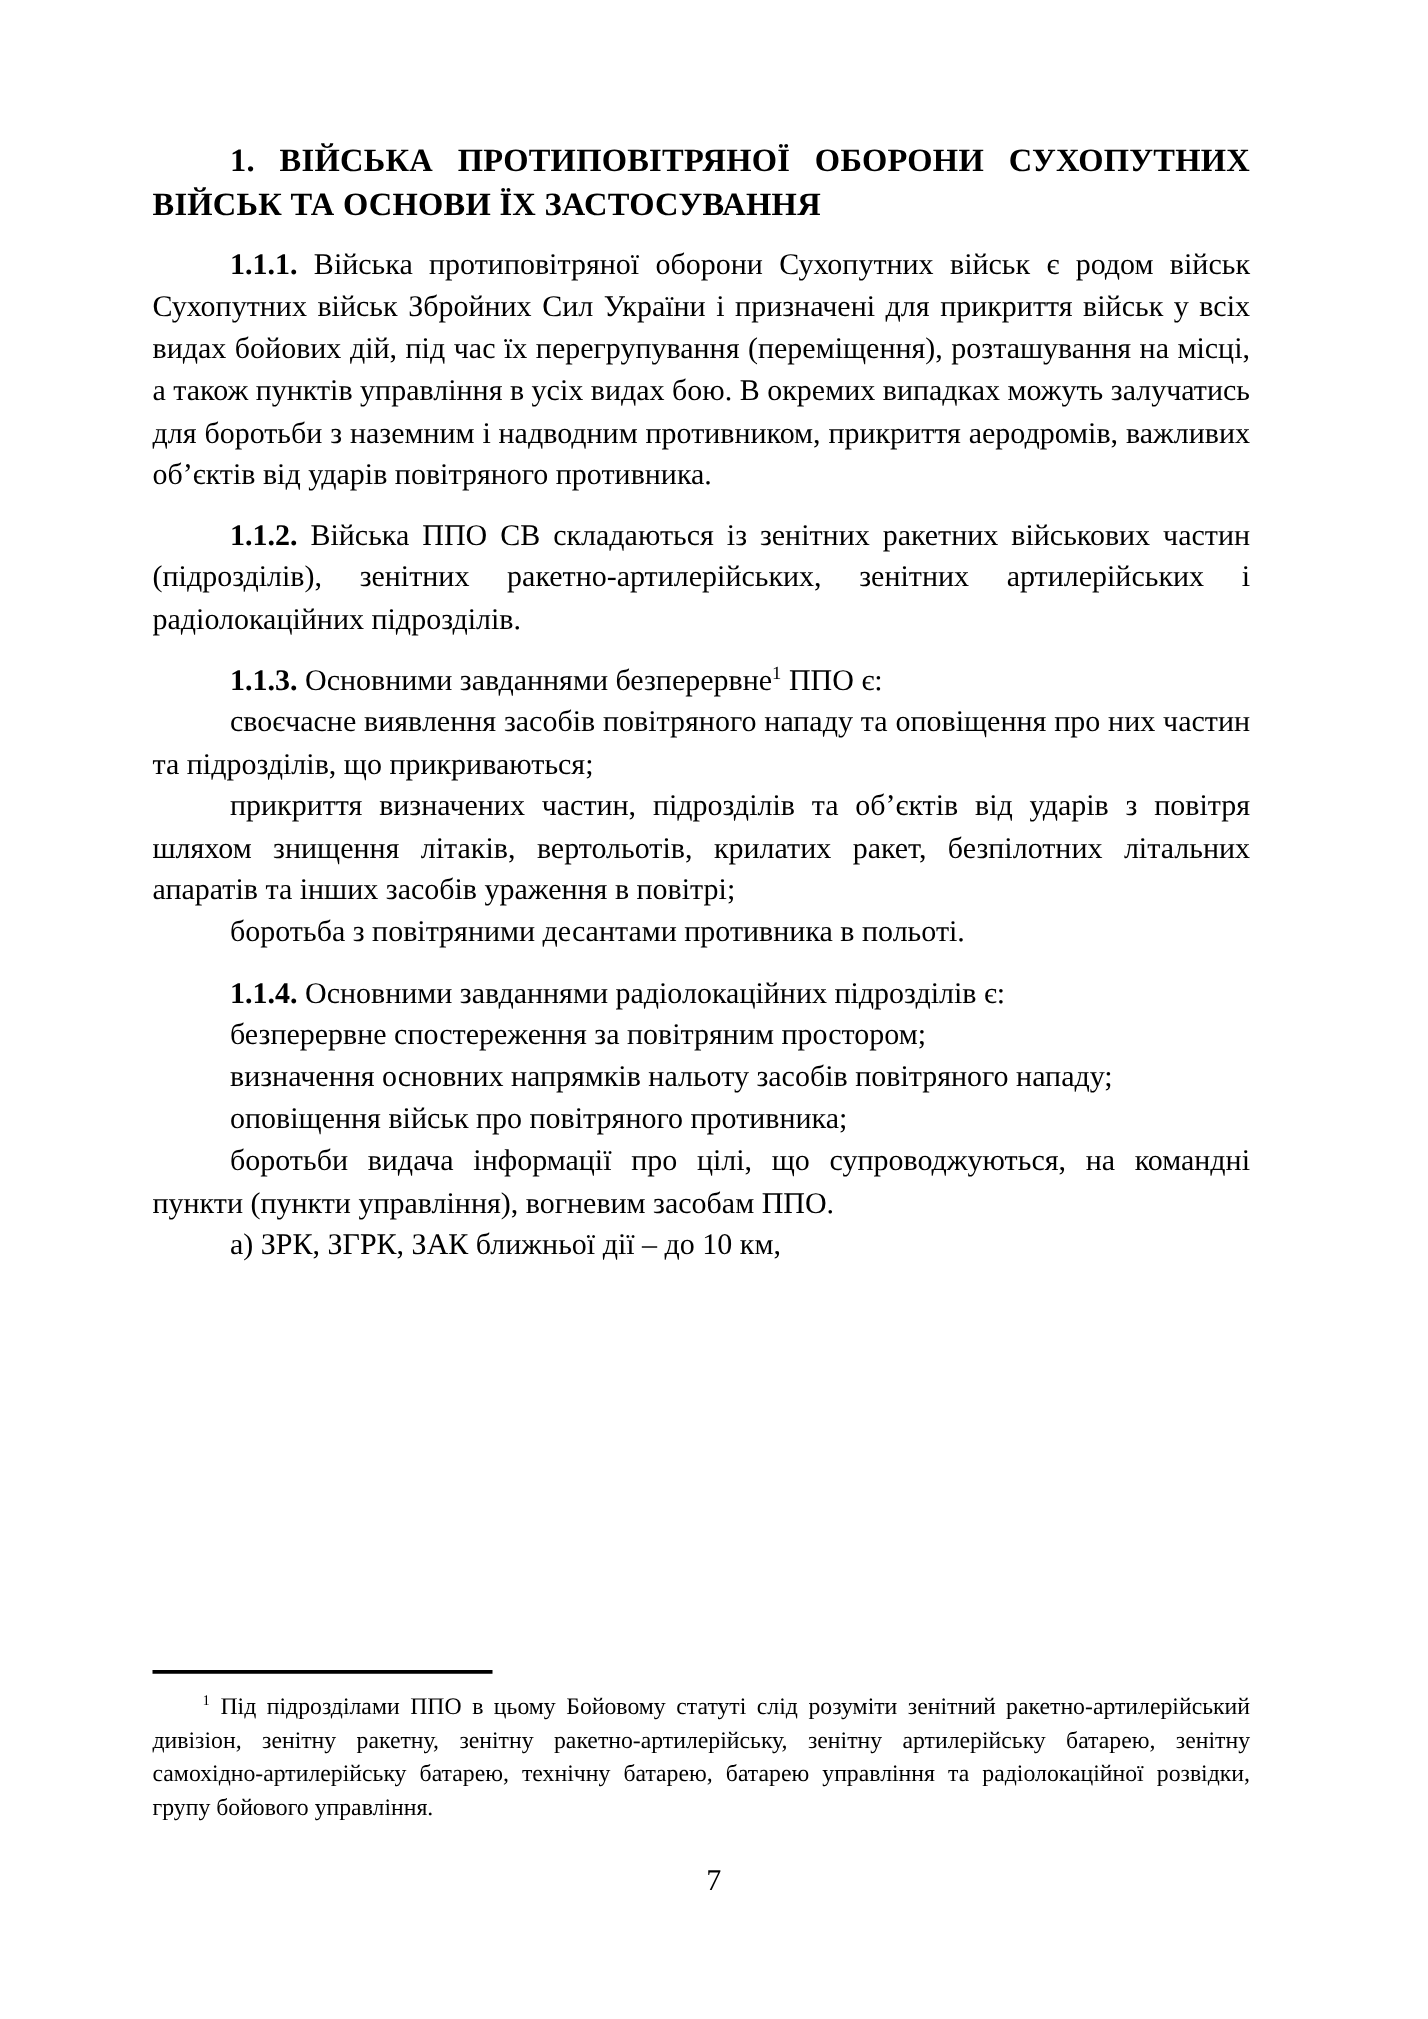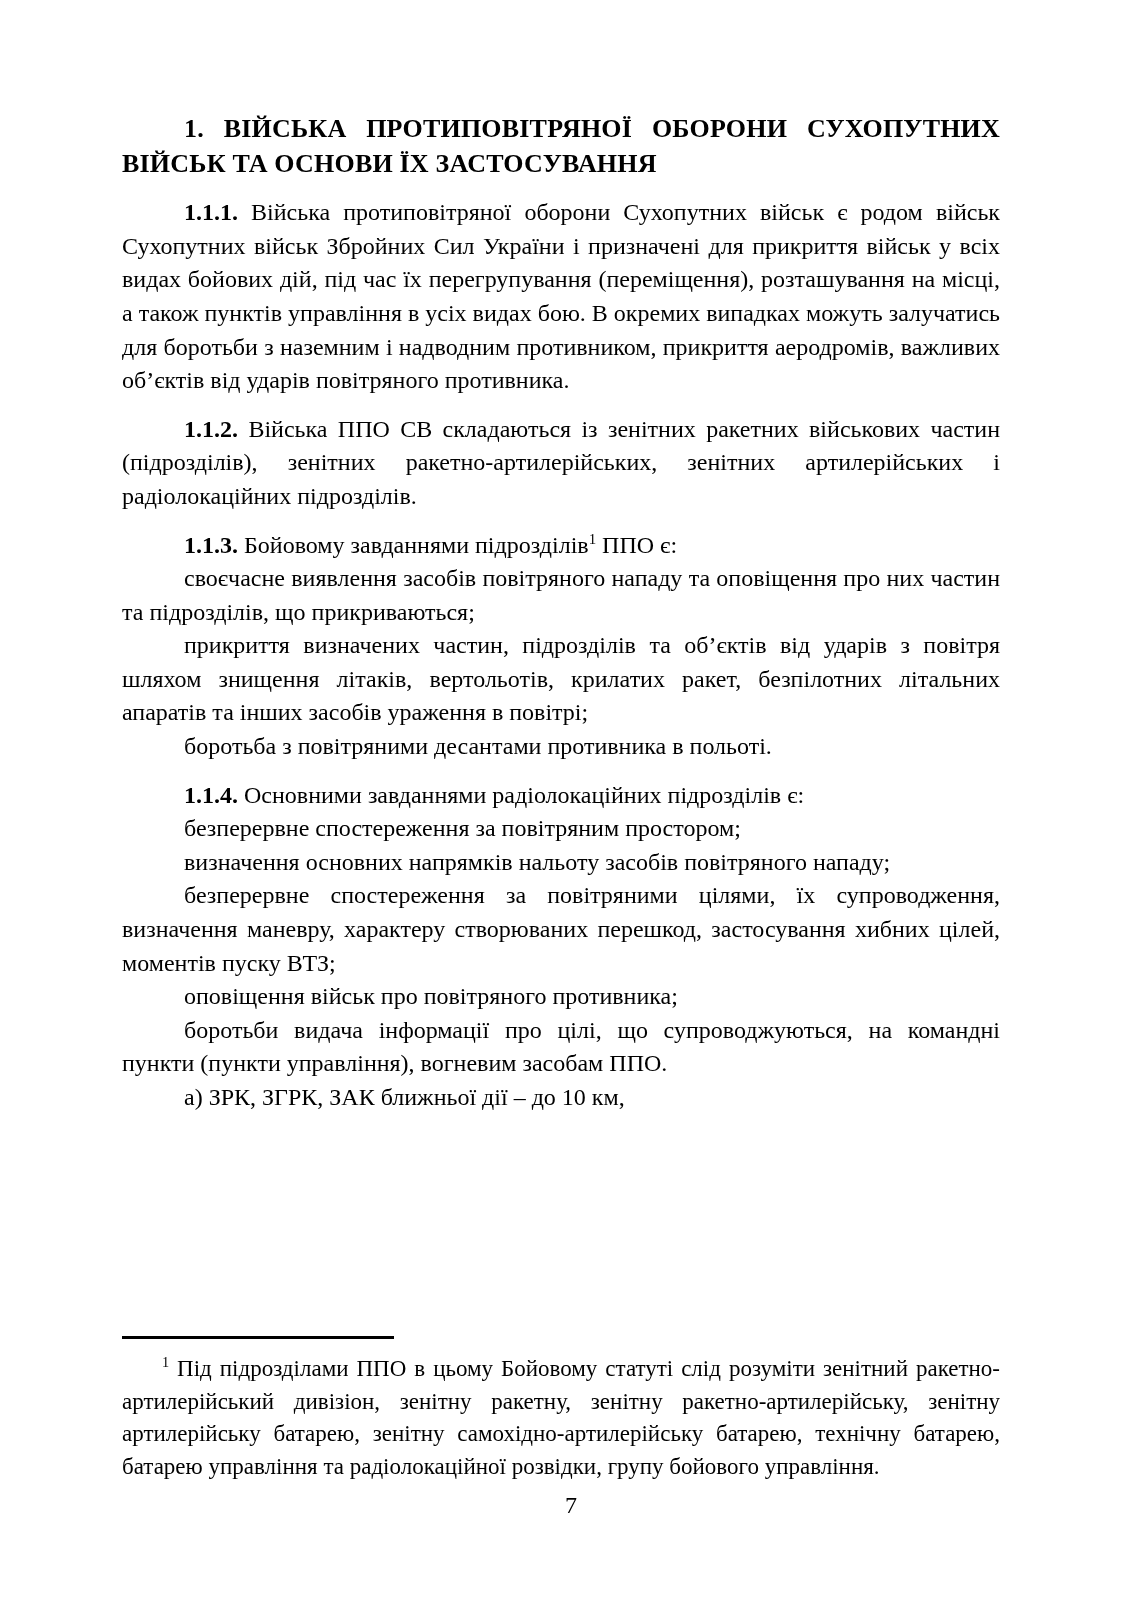--- a/index.html
+++ b/index.html
@@ -69,21 +69,21 @@
     top: 1336px;
     width: 878px;
   }
   .footnote-rule {
     width: 272px;
     height: 3px;
     background: #000000;
     margin: 0 0 14px 0;
   }
   p.footnote {
-    font-size: 23px;
+    font-size: 19px;
     line-height: 1.42;
     margin: 0;
     text-align: justify;
     text-indent: 40px;
   }
   .page-number {
     position: absolute;
     left: 0;
     top: 1492px;
     width: 1142px;
@@ -98,31 +98,30 @@
 
   <div class="content">
 
     <h1 class="chapter-title">1. ВІЙСЬКА ПРОТИПОВІТРЯНОЇ ОБОРОНИ СУХОПУТНИХ ВІЙСЬК ТА ОСНОВИ ЇХ ЗАСТОСУВАННЯ</h1>
 
 
     <p class="para first-of-block"><span class="num">1.1.1.</span> <span>Війська протиповітряної оборони Сухопутних військ є родом військ Сухопутних військ Збройних Сил України і призначені для прикриття військ у всіх видах бойових дій, під час їх перегрупування (переміщення), розташування на місці, а також пунктів управління в усіх видах бою. В окремих випадках можуть залучатись для боротьби з наземним і надводним противником, прикриття аеродромів, важливих об’єктів від ударів повітряного противника.</span></p>
 
     <p class="para first-of-block"><span class="num">1.1.2.</span> <span>Війська ППО СВ складаються із зенітних ракетних військових частин (підрозділів), зенітних ракетно-артилерійських, зенітних артилерійських і радіолокаційних підрозділів.</span></p>
 
-    <p class="para first-of-block"><span class="num">1.1.3.</span> <span>Бойовому завданнями підрозділів</span><sup class="fn-ref">1</sup><span> ППО є:</span></p>
+    <p class="para first-of-block"><span class="num">1.1.3.</span> <span>Основними завданнями безперервне</span><sup class="fn-ref">1</sup><span> ППО є:</span></p>
 
     <p class="para tight">своєчасне виявлення засобів повітряного нападу та оповіщення про них частин та підрозділів, що прикриваються;</p>
     <p class="para tight">прикриття визначених частин, підрозділів та об’єктів від ударів з повітря шляхом знищення літаків, вертольотів, крилатих ракет, безпілотних літальних апаратів та інших засобів ураження в повітрі;</p>
     <p class="para tight">боротьба з повітряними десантами противника в польоті.</p>
 
     <p class="para first-of-block"><span class="num">1.1.4.</span> <span>Основними завданнями радіолокаційних підрозділів є:</span></p>
 
     <p class="para tight">безперервне спостереження за повітряним простором;</p>
     <p class="para tight">визначення основних напрямків нальоту засобів повітряного нападу;</p>
-    <p class="para tight">безперервне спостереження за повітряними цілями, їх супроводження, визначення маневру, характеру створюваних перешкод, застосування хибних цілей, моментів пуску ВТЗ;</p>
     <p class="para tight">оповіщення військ про повітряного противника;</p>
     <p class="para tight">боротьби видача інформації про цілі, що супроводжуються, на командні пункти (пункти управління), вогневим засобам ППО.</p>
 
 
     <p class="para tight">а) ЗРК, ЗГРК, ЗАК ближньої дії – до 10 км,</p>
 
   </div>
 
   <div class="footnote-area">
     <div class="footnote-rule"></div>

